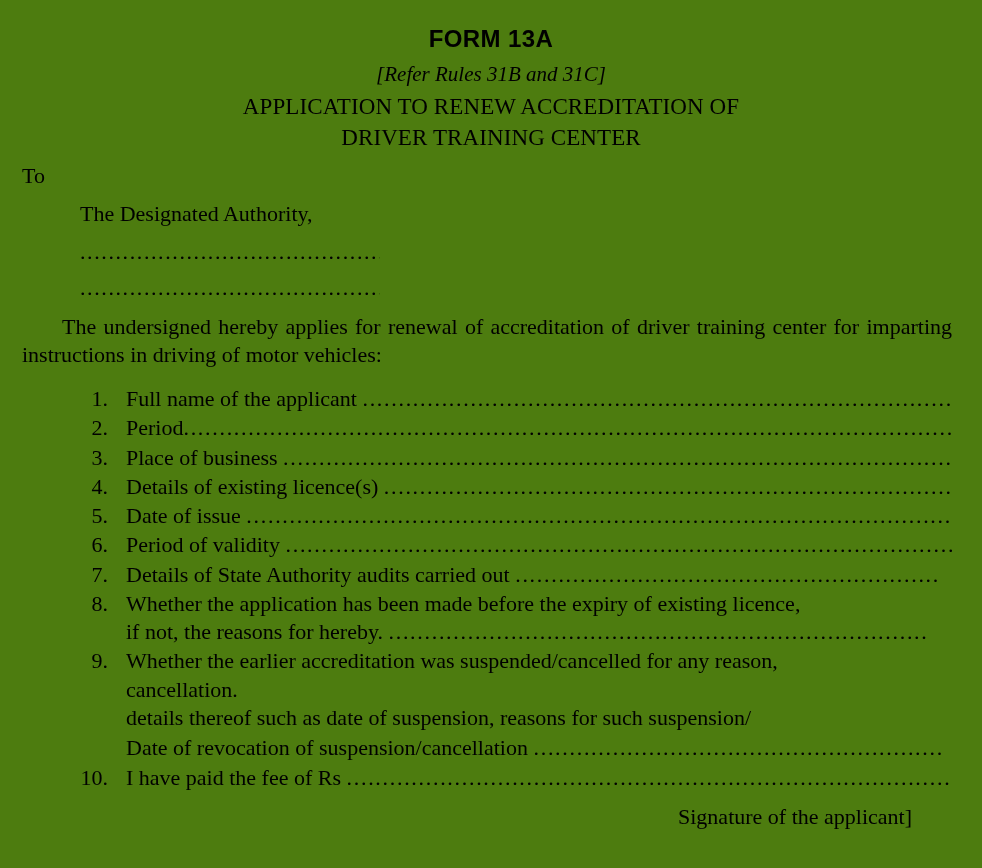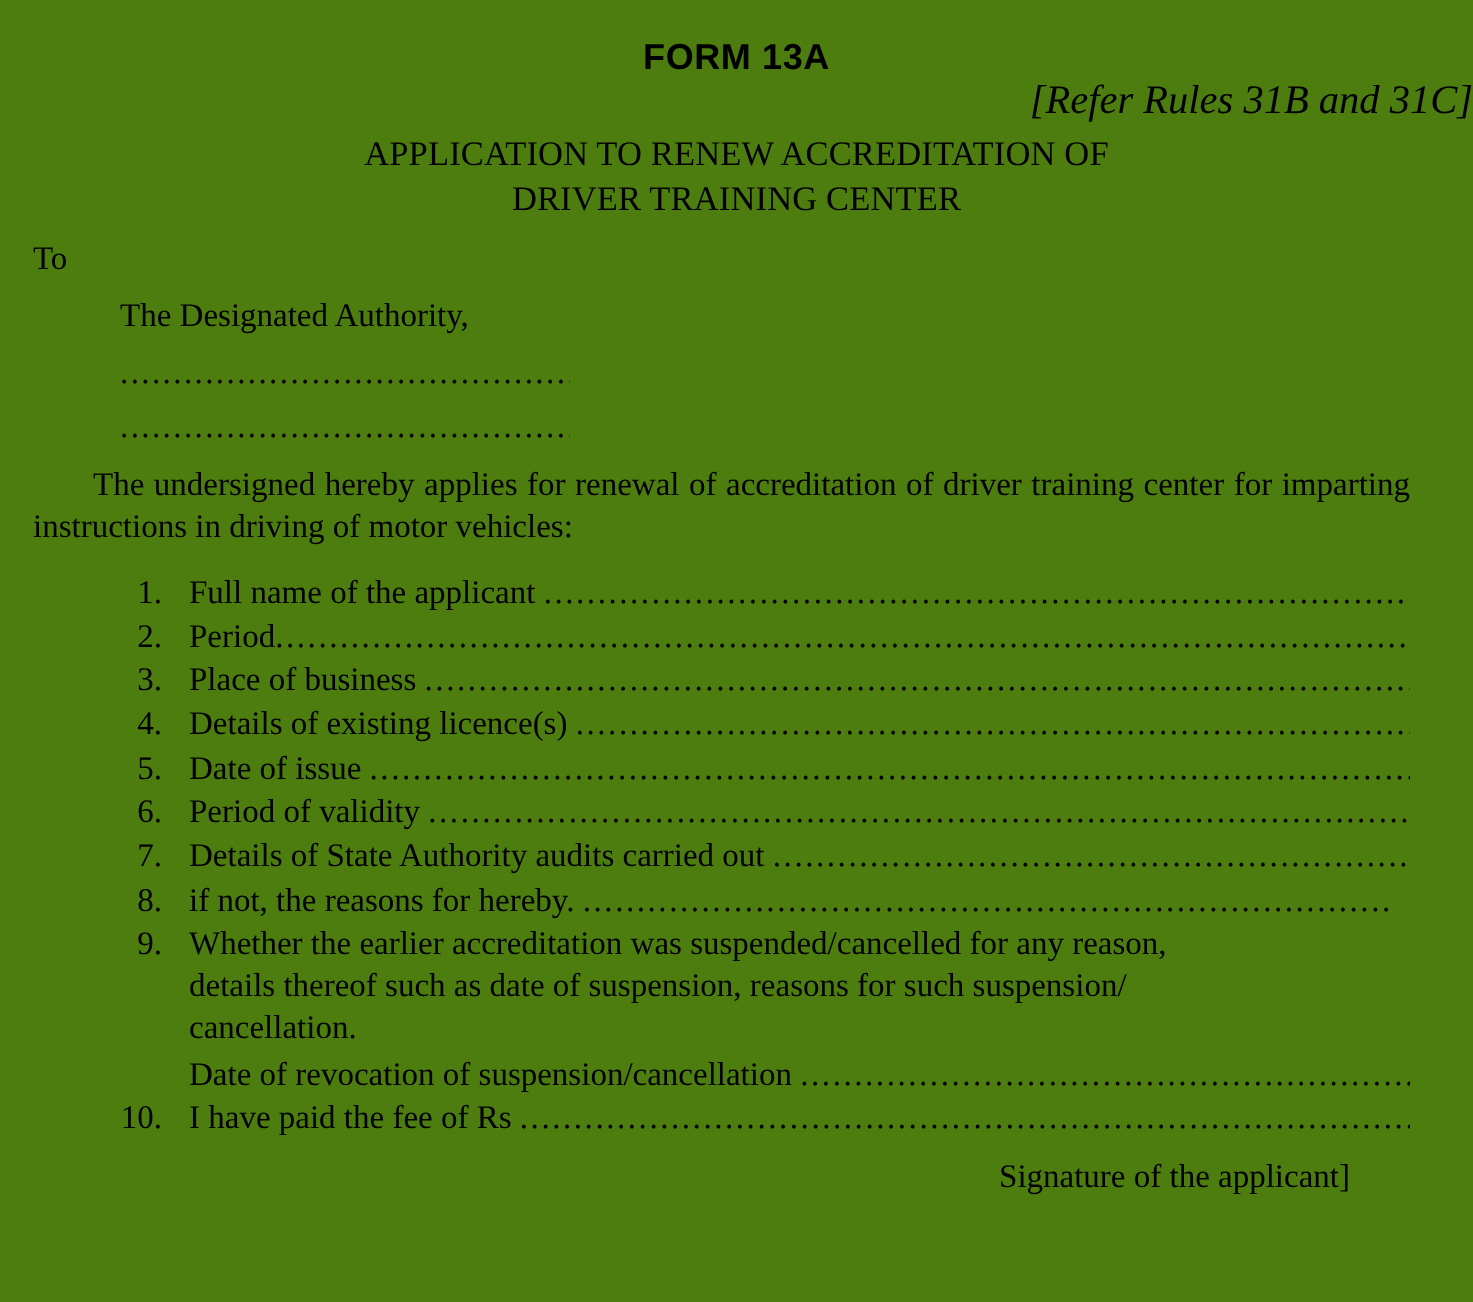--- a/index.html
+++ b/index.html
@@ -31,38 +31,38 @@
   .form-no {
     font-family: "Liberation Sans", "DejaVu Sans", sans-serif;
     font-weight: bold;
     font-size: 24px;
     letter-spacing: 0.4px;
     line-height: 1.1;
   }
 
   .rule-ref {
     font-style: italic;
-    font-size: 27px;
+    font-size: 21px;
     line-height: 1.1;
-    text-align: right;
+    margin-top: 11px;
   }
 
   .doc-title {
     font-size: 23px;
     line-height: 1.32;
     margin-top: 6px;
     letter-spacing: 0.1px;
   }
 
   
   .body-area {
     position: relative;
     margin-top: 12px;
     padding-left: 22px;
-    padding-right: 42px;
+    padding-right: 30px;
     font-size: 22px;
     line-height: 1.0;
   }
 
   .to-line {
     font-size: 22px;
     line-height: 1.0;
     margin-bottom: 16px;
   }
 
@@ -251,32 +251,33 @@
           <div class="item-body">
             <div class="lead-line">
               <span class="lead-text">Details of State Authority audits carried out </span>
               <span class="leader">...........................................................</span>
             </div>
           </div>
         </div>
         <div class="item">
           <div class="item-num">8.</div>
           <div class="item-body">
+            <div class="plain-line wrap-text">Whether the application has been made before the expiry of existing licence,</div>
             <div class="lead-line">
               <span class="lead-text">if not, the reasons for hereby. </span>
               <span class="leader">...........................................................................</span>
             </div>
           </div>
         </div>
         <div class="item">
           <div class="item-num">9.</div>
           <div class="item-body">
             <div class="plain-line wrap-text">Whether the earlier accreditation was suspended/cancelled for any reason,</div>
+            <div class="plain-line wrap-text">cancellation.</div>
             <div class="plain-line wrap-text">details thereof such as date of suspension, reasons for such suspension/</div>
-            <div class="plain-line wrap-text">cancellation.</div>
             <div class="lead-line sub-line">
               <span class="lead-text">Date of revocation of suspension/cancellation </span>
               <span class="leader">.........................................................</span>
             </div>
           </div>
         </div>
         <div class="item">
           <div class="item-num">10.</div>
           <div class="item-body">
             <div class="lead-line">

